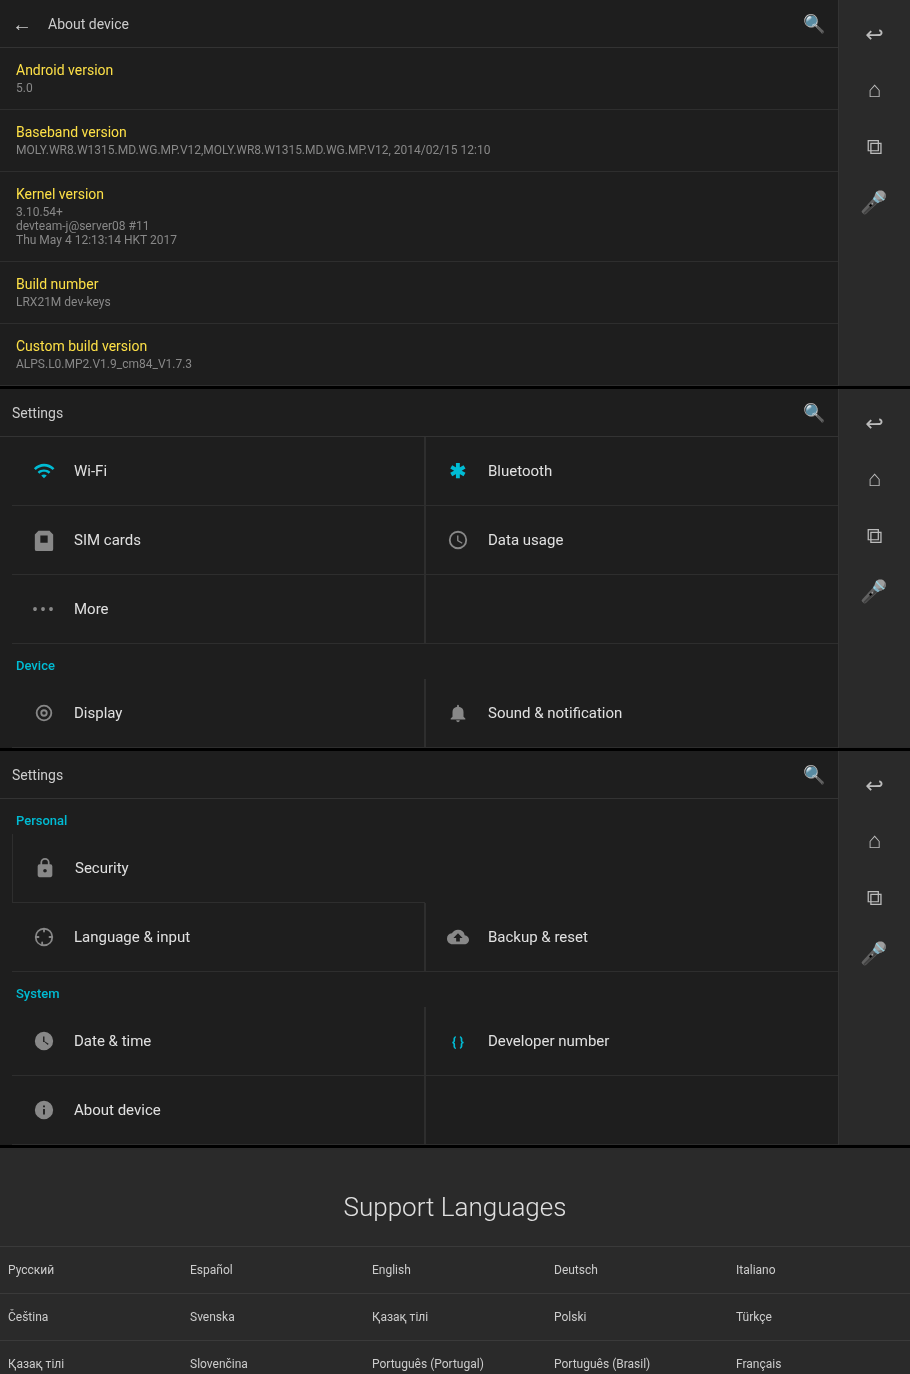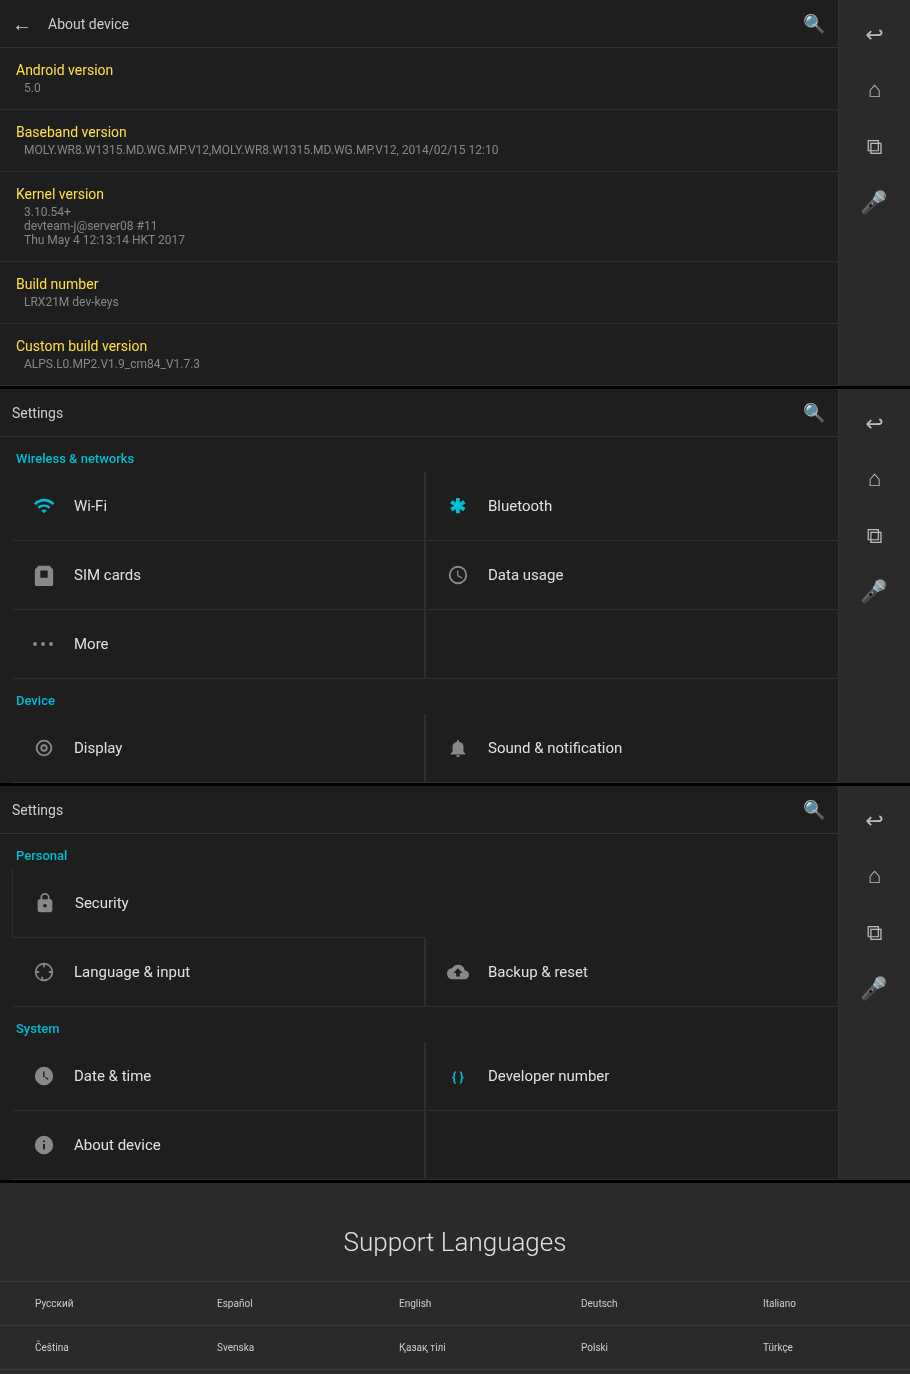--- a/index.html
+++ b/index.html
@@ -86,21 +86,20 @@
 
     .about-item-title {
       font-size: 14px;
       color: #fde047;
       margin-bottom: 3px;
     }
 
     .about-item-value {
       font-size: 12px;
       color: #888;
-      margin-left: 8px;
     }
 
     
     .section-label {
       padding: 14px 16px 6px 16px;
       font-size: 13px;
       color: #00bcd4;
       font-weight: 500;
     }
 
@@ -153,22 +152,22 @@
       border-bottom: 1px solid #3a3a3a;
       font-weight: 300;
     }
 
     .lang-table {
       width: 100%;
       border-collapse: collapse;
     }
 
     .lang-table td {
-      padding: 16px 35px;
-      font-size: 10px;
+      padding: 16px 8px;
+      font-size: 12px;
       color: #ccc;
       border-bottom: 1px solid #3a3a3a;
       width: 20%;
     }
 
     .lang-table tr:last-child td {
       border-bottom: none;
     }
 
     .teal { color: #00bcd4; }
@@ -228,21 +227,20 @@
   </div>
 </div>
 
 <div class="panel">
   <div class="panel-content">
     <div class="header-bar">
       <span class="header-title">Settings</span>
       <span class="header-search">🔍</span>
     </div>
 
-    <div class="section-label">Wireless &amp; networks</div>
 
     <div class="settings-grid">
 
       <div class="settings-item settings-item-full" style="border-right:1px solid #2e2e2e;">
         <div class="settings-item-icon">
           <svg width="22" height="22" viewBox="0 0 24 24" fill="#00bcd4">
               <path d="M1 9l2 2c5.1-5.1 13.3-5.1 18.4 0l2-2C16.9 2.4 6.9 2.5 1 9zm8 8l3 3 3-3c-1.7-1.7-4.3-1.7-6 0zm-4-4l2 2c2.8-2.8 7.2-2.8 10 0l2-2C15.1 9.5 8.8 9.5 5 13z"></path>
             </svg>
         </div>
         <span class="settings-item-text">Wi-Fi</span>

